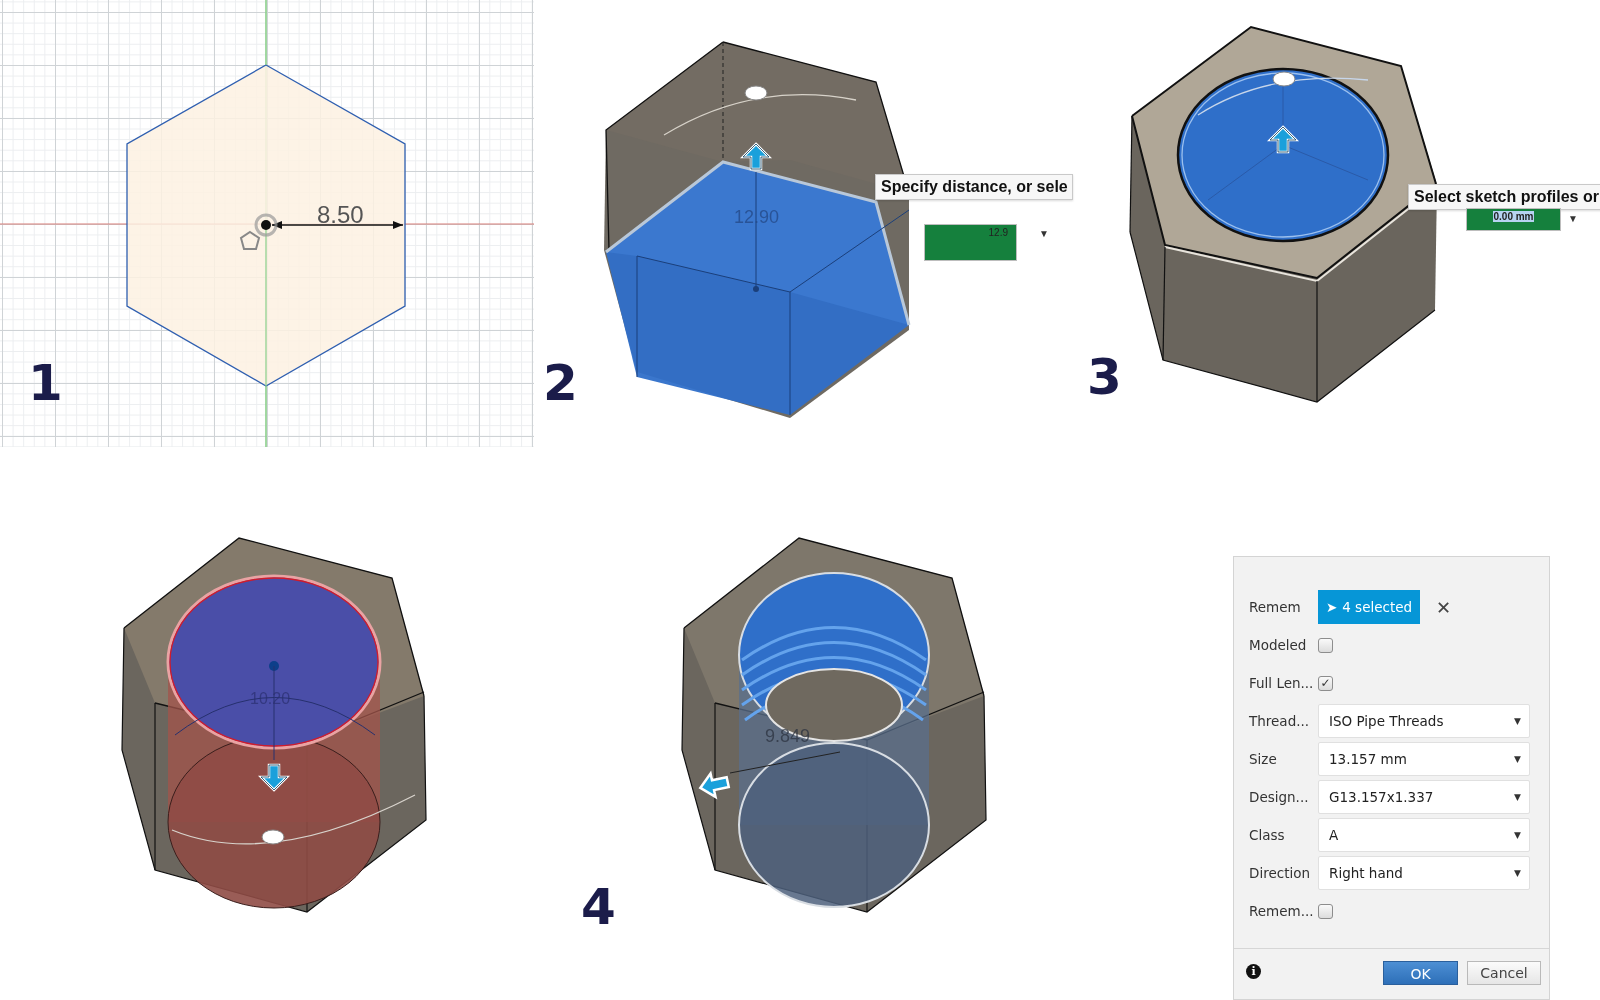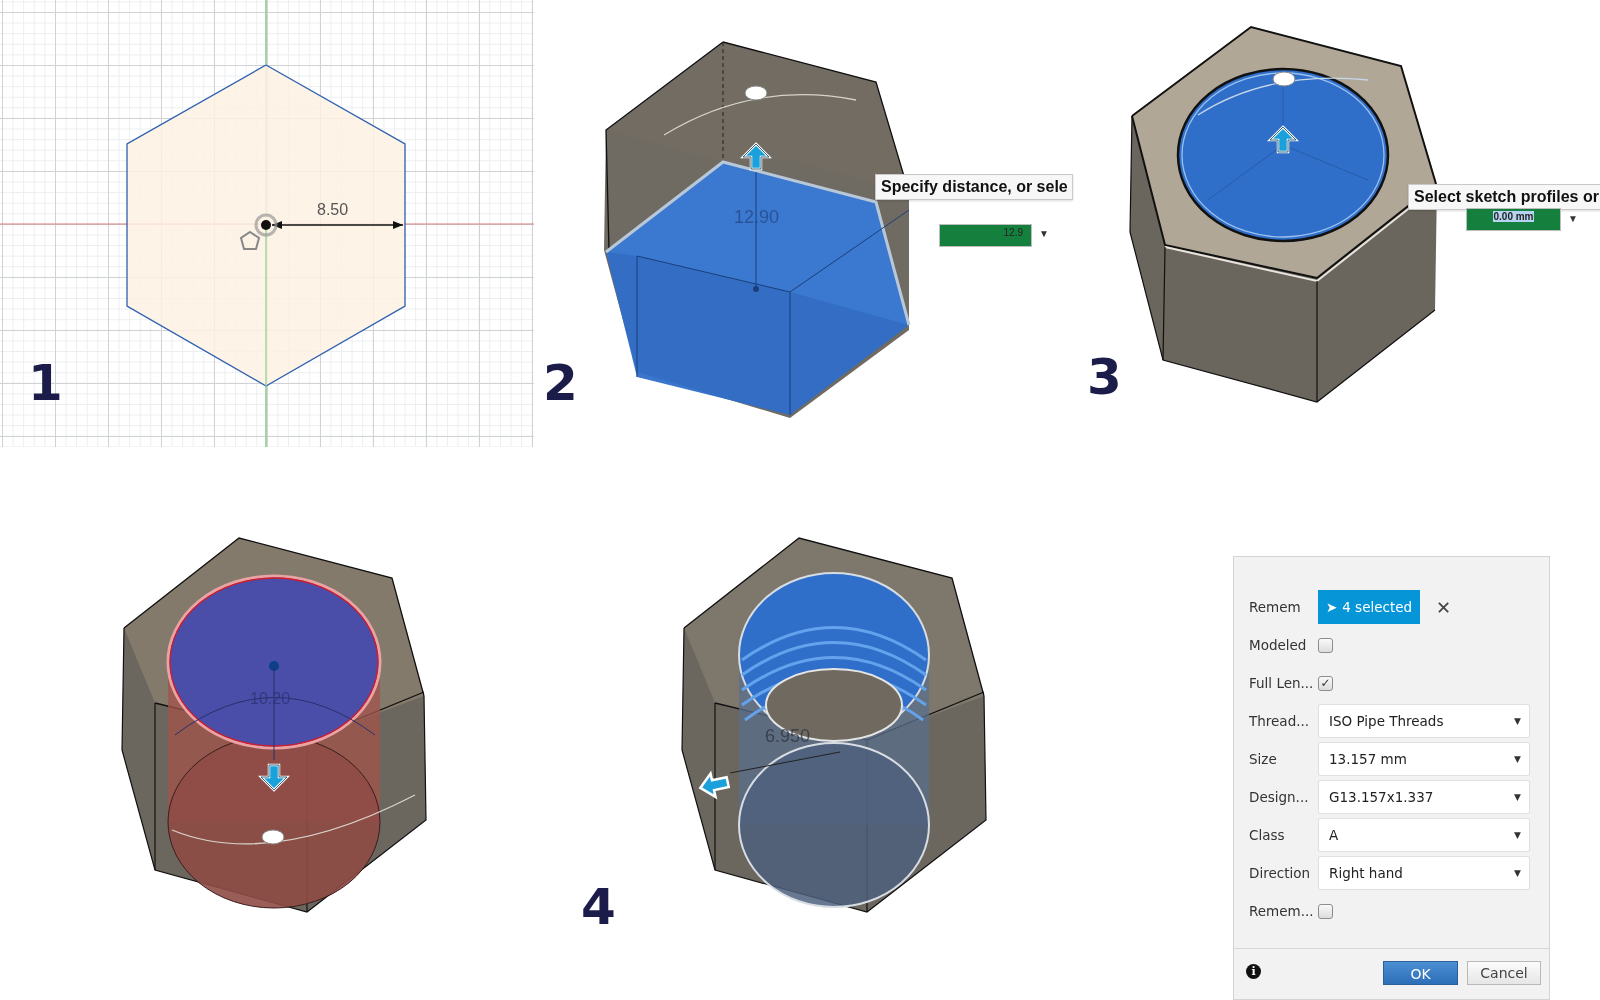--- a/index.html
+++ b/index.html
@@ -52,21 +52,21 @@
     <polygon points="266,65 405,144 405,306 266,386 127,306 127,144" fill="#fdf1e2" fill-opacity="0.85" stroke="#2f5fb0" stroke-width="1.3"></polygon>
     <line x1="266" y1="224" x2="266" y2="447" stroke="#8fd18f" stroke-width="1.2"></line>
     <line x1="266" y1="0" x2="266" y2="65" stroke="#8fd18f" stroke-width="1.2"></line>
     <line x1="272" y1="225" x2="403" y2="225" stroke="#111" stroke-width="1.4"></line>
     <polygon points="272,225 282,221 282,229" fill="#111"></polygon>
     <polygon points="403,225 393,221 393,229" fill="#111"></polygon>
     <circle cx="266" cy="225" r="10" fill="none" stroke="#999" stroke-width="3" opacity="0.7"></circle>
     <circle cx="266" cy="225" r="5" fill="#111"></circle>
     <polygon points="250,232 259,238 256,249 244,249 241,238" fill="none" stroke="#888" stroke-width="2"></polygon>
   </svg>
-  <div class="dim" style="position:absolute;left:317px;top:201px;font-size:16px;color:#555;text-align:right;">8.50</div>
+  <div class="dim" style="position:absolute;left:317px;top:201px;font-size:24px;color:#555;text-align:right;">8.50</div>
 </div>
 <div class="step-num" style="left:28px;top:358px;">1</div>
 
 <div class="panel" style="left:534px;top:0;width:534px;height:447px;">
   <svg width="534" height="447">
     <polygon points="189,42 342,82 375,193 375,330 256,418 103,372 70,250 72,130" fill="#6f6a62"></polygon>
     <polygon points="189,42 342,82 375,193 256,160 189,162 72,130" fill="#736c63"></polygon>
     <polyline points="189,42 342,82 375,193" fill="none" stroke="#111" stroke-width="1.3"></polyline>
     <polyline points="189,42 72,130 75,250" fill="none" stroke="#111" stroke-width="1.3"></polyline>
     <line x1="189" y1="42" x2="189" y2="160" stroke="#222" stroke-dasharray="4 3" stroke-width="1"></line>
@@ -83,21 +83,21 @@
     <circle cx="222" cy="289" r="3" fill="#1b3f7a"></circle>
   </svg>
   <div style="position:absolute;left:207px;top:142px;width:30px;height:30px;">
     <svg width="30" height="30">
         <path d="M15,2 L28,15 L20,15 L20,27 L10,27 L10,15 L2,15 Z" fill="#1aa0db" stroke="#fff" stroke-width="2.5"></path>
         <path d="M15,2 L28,15 L20,15 L20,27 L10,27 L10,15 L2,15 Z" fill="none" stroke="#0a3d5c" stroke-width="0.8"></path>
       </svg>
   </div>
   <div class="dim" style="position:absolute;left:200px;top:207px;font-size:18px;color:#254b8a;opacity:0.8;">12.90</div>
   <div class="tooltip" style="left:341px;top:174px;width:186px;">Specify distance, or sele</div>
-  <div class="valbox" style="left:405px;top:224px;width:93px;height:23px;">12.9</div>
+  <div class="valbox" style="left:390px;top:224px;width:93px;height:37px;">12.9</div>
   <div class="caret" style="left:505px;top:228px;">▼</div>
 </div>
 <div class="step-num" style="left:543px;top:358px;">2</div>
 
 <div class="panel" style="left:1068px;top:0;width:532px;height:447px;">
   <svg width="532" height="447">
     <polygon points="183,27 333,66 369,185 367,310 249,402 95,360 62,232 64,116" fill="#6a655d"></polygon>
     <polygon points="183,27 333,66 368,184 249,278 97,245 64,116" fill="#b0a797"></polygon>
     <polyline points="64,116 183,27 333,66 368,184" fill="none" stroke="#111" stroke-width="2"></polyline>
     <polyline points="64,116 97,245 249,278 368,184" fill="none" stroke="#111" stroke-width="2"></polyline>
@@ -171,21 +171,21 @@
     <g fill="none" stroke="#64a3ec" stroke-width="3">
       <path d="M72,140 Q164,75 256,140"></path>
       <path d="M72,155 Q164,90 256,155"></path>
       <path d="M72,170 Q164,105 256,170"></path>
       <path d="M72,185 Q164,120 256,185"></path>
       <path d="M75,200 Q164,135 253,200"></path>
     </g>
     <ellipse cx="164" cy="185" rx="68" ry="36" fill="#6f695f" stroke="#e5e5e5" stroke-width="2"></ellipse>
     <line x1="60" y1="253" x2="170" y2="232" stroke="#222" stroke-width="1"></line>
   </svg>
-  <div class="dim" style="position:absolute;left:95px;top:206px;font-size:18px;color:#2c3340;opacity:0.75;">6.950</div>
+  <div class="dim" style="position:absolute;left:95px;top:206px;font-size:18px;color:#2c3340;opacity:0.75;">9.849</div>
   <div style="position:absolute;left:28px;top:250px;width:32px;height:30px;">
     <svg width="32" height="30">
         <path d="M2,15 L15,3 L15,10 L30,10 L30,20 L15,20 L15,27 Z" fill="#1aa0db" stroke="#fff" stroke-width="2.5" transform="rotate(-12 16 15)"></path>
       </svg>
   </div>
 </div>
 <div class="step-num" style="left:581px;top:882px;">4</div>
 
 <div class="dialog">
 

